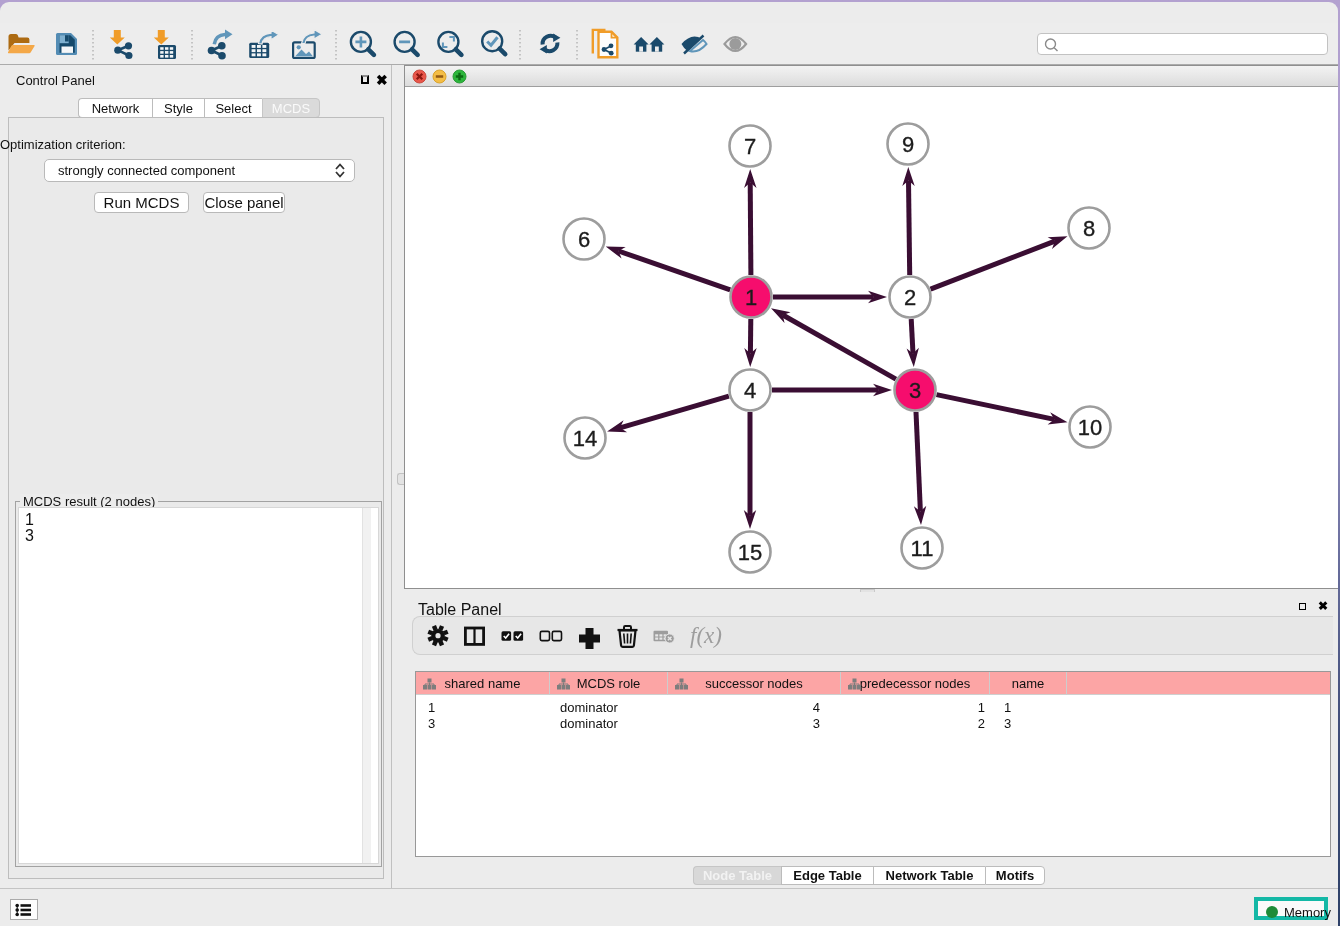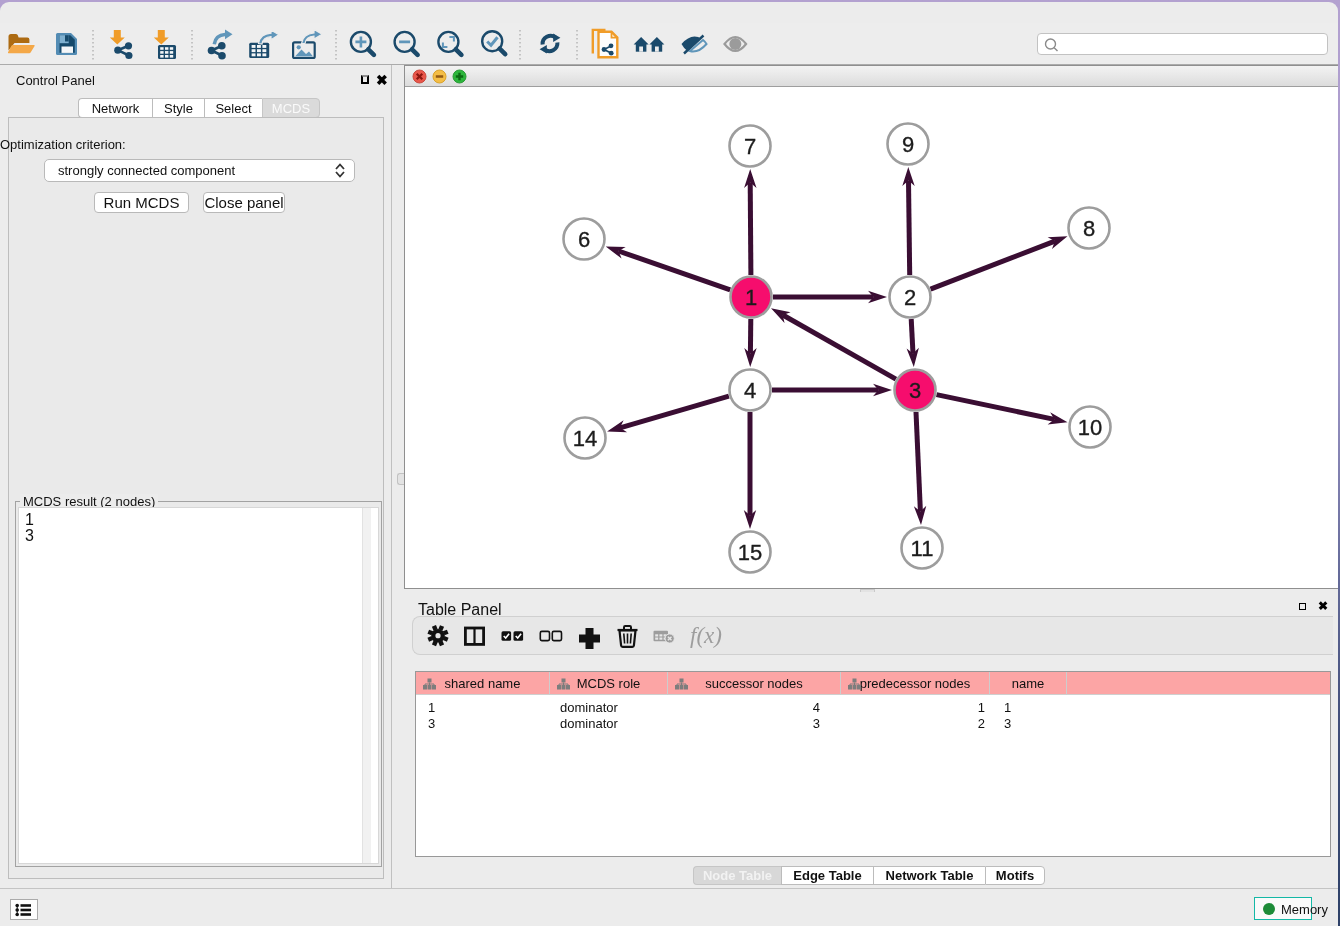--- a/index.html
+++ b/index.html
@@ -43,21 +43,21 @@
 .ti { position:absolute; left:7px; top:6px; }
 .td { position:absolute; font-size:13px; color:#111; height:16px; line-height:16px; }
 .btabs { position:absolute; top:274px; left:300px; height:19px; display:flex; }
 .btab { height:19px; font-size:13px; font-weight:bold; color:#111; background:#fff; border:1px solid #bcbcbc; border-right:none; line-height:18px; text-align:center; box-sizing:border-box; }
 .btab:first-child { border-radius:4px 0 0 4px; }
 .btab.last { border-radius:0 4px 4px 0; border-right:1px solid #bcbcbc; }
 .btab.sel { background:#d8d8d8; color:#f2f2f2; border-color:#c6c6c6; }
 
 #statusbar { position:absolute; left:0; top:886px; width:100%; height:38px; background:#ececec; border-top:1px solid #c4c4c4; }
 #listbtn { position:absolute; left:10px; top:10px; width:28px; height:21px; background:#fdfdfd; border:1px solid #ababab; }
-#membtn { position:absolute; left:1254px; top:8px; width:58px; height:23px; background:#fafafa; border:1px solid #14b8a6; font-size:13px; color:#111; }
+#membtn { position:absolute; left:1254px; top:8px; width:74px; height:23px; background:#fafafa; border:4px solid #14b8a6; font-size:13px; color:#111; }
 </style>
 </head>
 <body>
 <div id="win">
   <div id="toolbar">
     <svg width="1335" height="42" style="position:absolute;left:0;top:1px">
 <line x1="93" y1="6" x2="93" y2="37" stroke="#9a9a9a" stroke-width="1" stroke-dasharray="1.5,2.5"></line>
 <line x1="192" y1="6" x2="192" y2="37" stroke="#9a9a9a" stroke-width="1" stroke-dasharray="1.5,2.5"></line>
 <line x1="336" y1="6" x2="336" y2="37" stroke="#9a9a9a" stroke-width="1" stroke-dasharray="1.5,2.5"></line>
 <line x1="520" y1="6" x2="520" y2="37" stroke="#9a9a9a" stroke-width="1" stroke-dasharray="1.5,2.5"></line>

